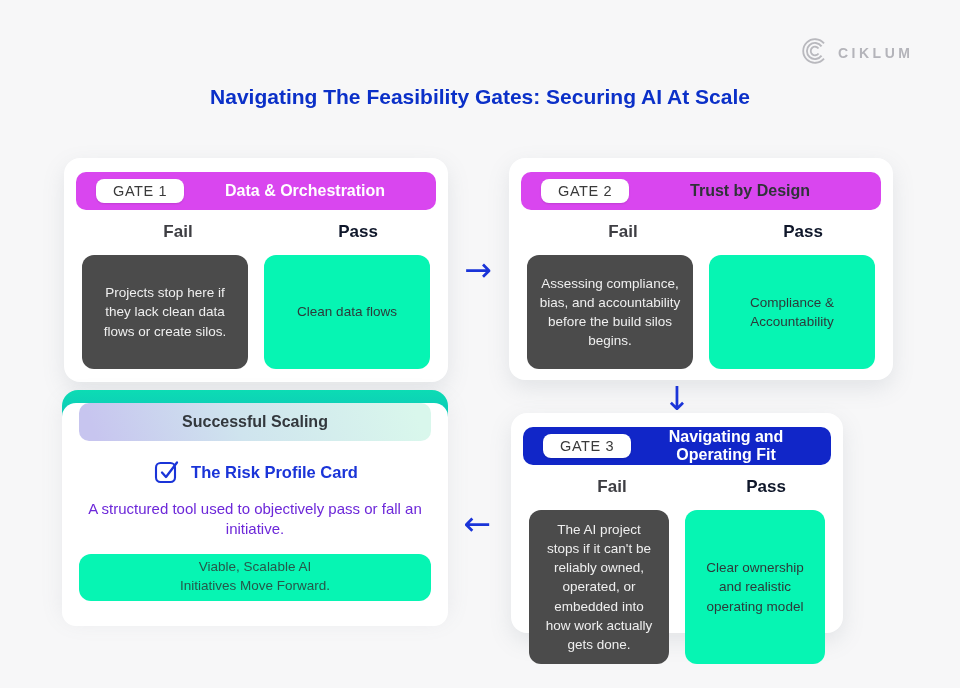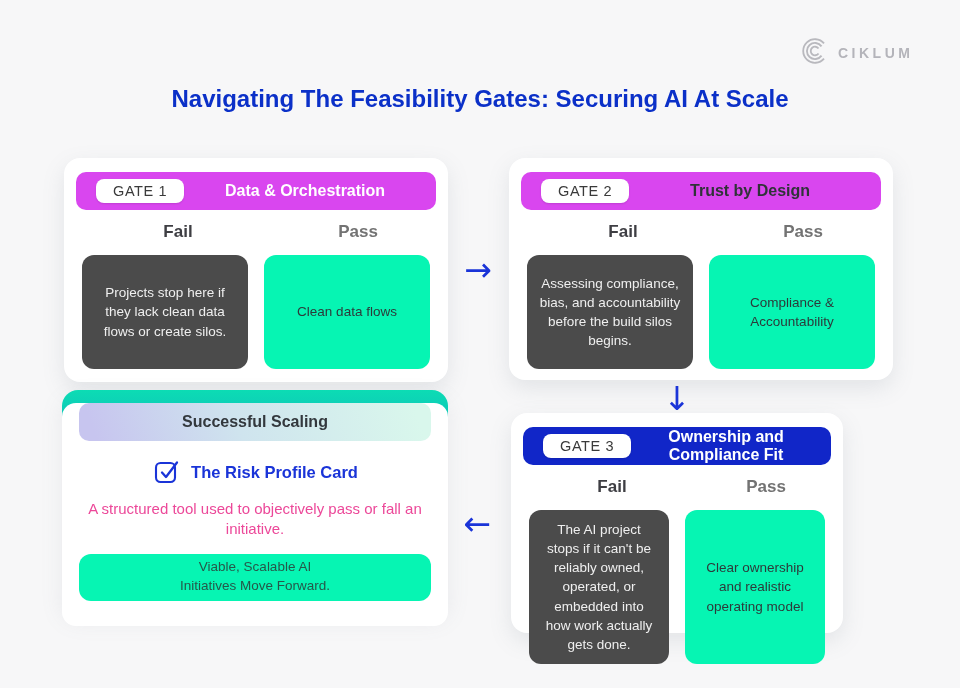--- a/index.html
+++ b/index.html
@@ -9,21 +9,21 @@
     background:#f7f7f8;
     font-family:"Liberation Sans", sans-serif;
     overflow:hidden;
   }
 
   
   .brand { position:absolute; top:36px; left:800px; display:flex; align-items:center; gap:8px; }
   .brand-text { color:#b4b4ba; font-size:14px; font-weight:600; letter-spacing:3.5px; }
   .page-title {
     position:absolute; top:85px; left:0; width:100%;
-    text-align:center; font-size:24px; font-weight:700; color:#0b30c8;
+    text-align:center; font-size:21px; font-weight:700; color:#0b30c8;
   }
 
   
   .card {
     position:absolute; background:#ffffff; border-radius:16px;
     box-shadow:0 8px 22px rgba(120,130,145,.16);
   }
   #gate1 { left:64px;  top:158px; width:384px; height:224px; }
   #gate2 { left:509px; top:158px; width:384px; height:222px; }
   #gate3 { left:511px; top:413px; width:332px; height:220px; }
@@ -40,21 +40,21 @@
     padding:4px 17px; font-size:14.5px; color:#3a3a3a; letter-spacing:.6px;
     box-shadow:0 1px 2px rgba(0,0,0,.12);
   }
   .gate-name { flex:1; text-align:center; font-size:16px; font-weight:700; padding-right:10px; }
   #gate1 .gate-name, #gate3 .gate-name { color:#ffffff; }
   #gate2 .gate-name { color:#2f3338; }
 
   .fp-row { display:flex; margin-top:12px;padding-left:24px; }
   .fp-col { flex:1; text-align:center; font-size:17px; font-weight:700; }
   .fail-label { color:#3e3e43; }
-  .pass-label { color:#737373; }
+  .pass-label { color:#0f172a; }
 
   .boxes { display:flex; gap:16px; padding:0 18px; margin-top:13px; }
   .box {
     flex:1; border-radius:12px; min-height:114px;
     display:flex; align-items:center; justify-content:center;
     text-align:center; padding:10px 12px;
     font-size:13.5px; line-height:1.42;
   }
   .box-fail { background:#4b4b4b; color:#efefef; }
   .box-pass { background:#06f5b3; color:#2d3a3a; }
@@ -68,21 +68,21 @@
   }
   .success-inner { width:100%; height:100%; background:#ffffff; border-radius:14px; }
   .success-header {
     margin:13px 17px 0; height:38px; border-radius:10px;
     background:linear-gradient(70deg,#c7c5ef 5%,#cfe4ee 45%,#d9f7ec 95%);
     display:flex; align-items:center; justify-content:center;
     font-size:16px; font-weight:700; color:#33383d;
   }
   .risk-row { display:flex; align-items:center; justify-content:center; gap:11px; margin-top:15px; }
   .risk-title { color:#1a34d8; font-weight:700; font-size:16.5px; }
-  .success-desc { margin:11px 22px 0; text-align:center; color:#ec4899; font-size:15px; line-height:1.35; }
+  .success-desc { margin:11px 22px 0; text-align:center; color:#6d28d9; font-size:15px; line-height:1.35; }
   .outcome {
     margin:14px 17px 0; background:#06f5b3; border-radius:12px; height:47px;
     display:flex; flex-direction:column; align-items:center; justify-content:center;
     font-size:13.5px; color:#26584a; line-height:1.4;
   }
 
   
   .arrow {
     position:absolute; width:46px; height:42px;
     display:flex; align-items:center; justify-content:center;
@@ -134,21 +134,21 @@
   </div>
   <div class="boxes">
     <div class="box box-fail">Assessing compliance, bias, and accountability before the build silos begins.</div>
     <div class="box box-pass">Compliance &amp; Accountability</div>
   </div>
 </div>
 
 <div class="card" id="gate3">
   <div class="gate-header">
     <span class="gate-badge">GATE 3</span>
-    <span class="gate-name">Ownership and Compliance Fit</span>
+    <span class="gate-name">Navigating and Operating Fit</span>
   </div>
   <div class="fp-row">
     <div class="fp-col fail-label">Fail</div>
     <div class="fp-col pass-label">Pass</div>
   </div>
   <div class="boxes">
     <div class="box box-fail">The AI project stops if it can't be reliably owned, operated, or embedded into how work actually gets done.</div>
     <div class="box box-pass">Clear ownership and realistic operating model</div>
   </div>
 </div>

